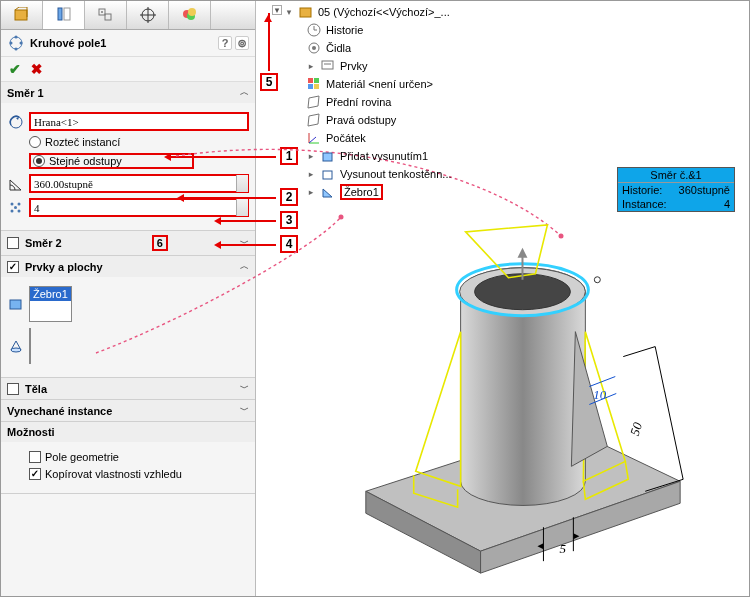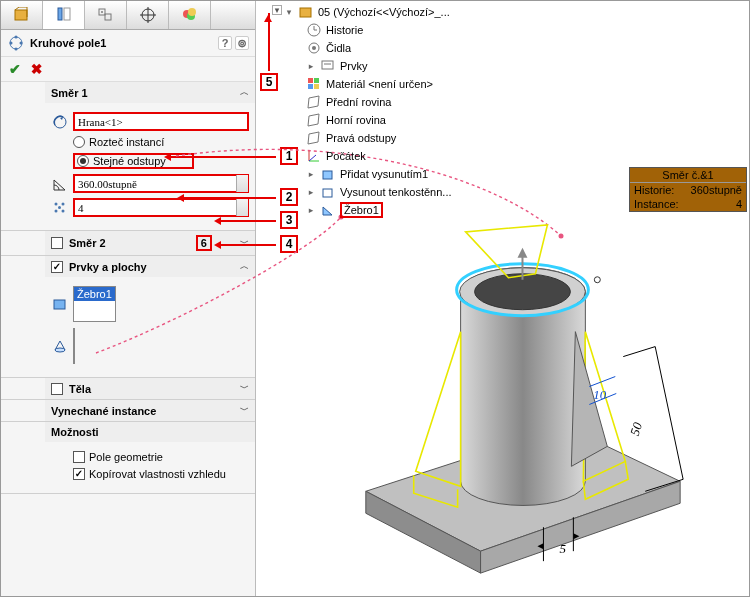--- a/index.html
+++ b/index.html
@@ -16,21 +16,21 @@
 
   .title-row{display:flex;align-items:center;padding:4px 6px;border-bottom:1px solid #ddd;}
   .title-row .icon{width:18px;height:18px;margin-right:5px;display:flex;align-items:center;justify-content:center;}
   .title-row .help-icons{margin-left:auto;display:flex;gap:3px;}
   .title-row .help-icons span{font-weight:bold;color:#666;font-size:11px;border:1px solid #ccc;border-radius:2px;width:14px;height:14px;display:flex;align-items:center;justify-content:center;background:#fff;}
 
   .confirm-row{display:flex;gap:10px;padding:4px 8px;border-bottom:1px solid #ddd;font-size:14px;font-weight:bold;}
   .confirm-row .ok{color:#2a8b2a;}
   .confirm-row .cancel{color:#c00;}
 
-  .section{border-bottom:1px solid #cfcfcf;padding-left:44px;}
+  .section{border-bottom:1px solid #cfcfcf;}
   .sec-header{display:flex;align-items:center;padding:4px 6px;background:#eee;font-weight:bold;cursor:pointer;}
   .sec-header .chevron{margin-left:auto;color:#666;font-size:9px;}
   .sec-body{padding:4px 6px 8px 28px;}
   .sec-body .row{display:flex;align-items:center;margin:5px 0;}
   .sec-body .row .lead-icon{width:18px;margin-left:-22px;margin-right:4px;display:flex;align-items:center;justify-content:center;}
 
   input[type=text]{width:100%;height:19px;border:1px solid #888;background:#fff;font:11px Tahoma;padding:1px 3px;}
   .redbox{border:2px solid #e60000!important;}
   .spinner{position:relative;}
   .spinner::after{content:"";position:absolute;right:1px;top:1px;bottom:1px;width:11px;background:linear-gradient(#f3f3f3,#ddd);border-left:1px solid #aaa;}
@@ -55,21 +55,21 @@
   .tree .node{display:flex;align-items:center;height:18px;gap:4px;padding-left:0;}
   .tree .node .exp{width:10px;height:10px;font-size:9px;line-height:1;color:#666;display:flex;align-items:center;justify-content:center;}
   .tree .child{padding-left:22px;}
   .tree svg{flex:0 0 16px;}
   .tree .zebro{border:2px solid #e60000;padding:0 2px;}
 
   
   .viewport{position:absolute;left:285px;top:200px;right:4px;bottom:4px;}
   .viewport svg{width:100%;height:100%;}
 
-  .tip{position:absolute;right:2px;top:166px;width:118px;background:#a16207;border:1px solid #555;font-size:11px;}
+  .tip{position:absolute;right:14px;top:166px;width:118px;background:#0ea5e9;border:1px solid #555;font-size:11px;}
   .tip .hdr{text-align:center;padding:1px 0;border-bottom:1px solid #999;}
   .tip .line{display:flex;justify-content:space-between;padding:1px 4px;}
 </style>
 </head>
 <body>
 
 <div class="app">
 
   <div class="pm">
 
@@ -314,26 +314,20 @@
               <rect x="2" y="8" width="5" height="5" fill="#59e"></rect>
               <rect x="8" y="8" width="5" height="5" fill="#ec5"></rect>
             </svg>
             <span>Materiál &lt;není určen&gt;</span>
           </div>
         <div class="node">
             <svg width="16" height="16">
               <path d="M3 4 L13 2 L12 12 L2 14 Z" fill="none" stroke="#777"></path>
             </svg>
             <span>Přední rovina</span>
-          </div>
-        <div class="node">
-            <svg width="16" height="16">
-              <path d="M3 4 L13 2 L12 12 L2 14 Z" fill="none" stroke="#777"></path>
-            </svg>
-            <span>Horní rovina</span>
           </div>
         <div class="node">
             <svg width="16" height="16">
               <path d="M3 4 L13 2 L12 12 L2 14 Z" fill="none" stroke="#777"></path>
             </svg>
             <span>Pravá odstupy</span>
           </div>
         <div class="node">
             <svg width="16" height="16">
               <line x1="3" y1="13" x2="3" y2="3" stroke="#c33"></line>

